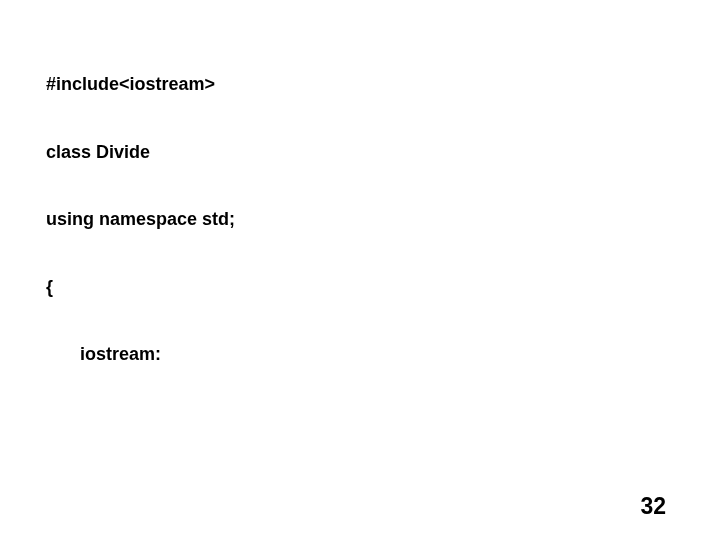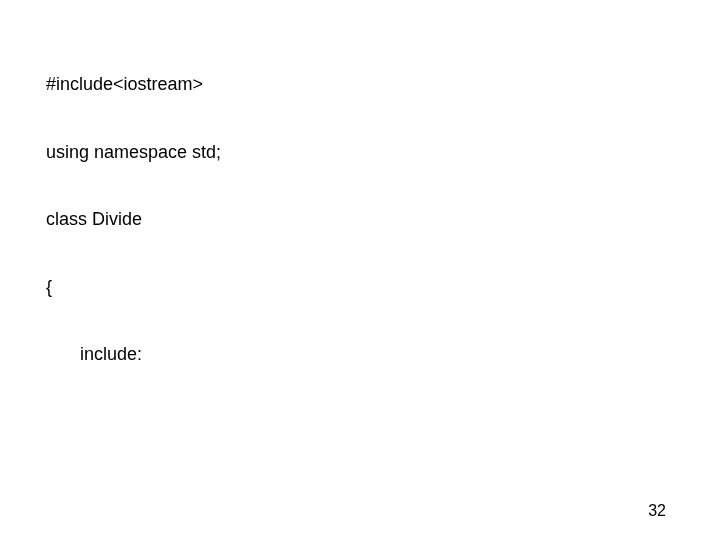--- a/index.html
+++ b/index.html
@@ -11,49 +11,50 @@
     font-family: Arial, Helvetica, sans-serif;
     font-size: 18px;
     color: #000000;
     position: relative;
   }
   .slide {
     position: relative;
     width: 720px;
     height: 540px;
     box-sizing: border-box;
+    font-weight: bold;
   }
   .code-block {
     position: absolute;
     left: 46px;
     top: 28px;
     line-height: 1.25;
     white-space: pre;
   }
   .indent0 { padding-left: 0; }
   .indent1 { padding-left: 34px; }
   .indent1b { padding-left: 40px; }
   .page-num {
     position: absolute;
     right: 54px;
     bottom: 20px;
-    font-size: 16px;
+    font-size: 23px;
   }
 </style>
 </head>
 <body>
 
 <div class="slide">
 
   <div class="code-block">
     <div class="indent0">#include&lt;iostream&gt;</div>
+    <div class="indent0">class Divide</div>
     <div class="indent0">using namespace std;</div>
-    <div class="indent0">class Divide</div>
     <div class="indent0">{</div>
-    <div class="indent1">include:</div>
+    <div class="indent1">iostream:</div>
     
     
     
     
     
     
     
     
     
     

